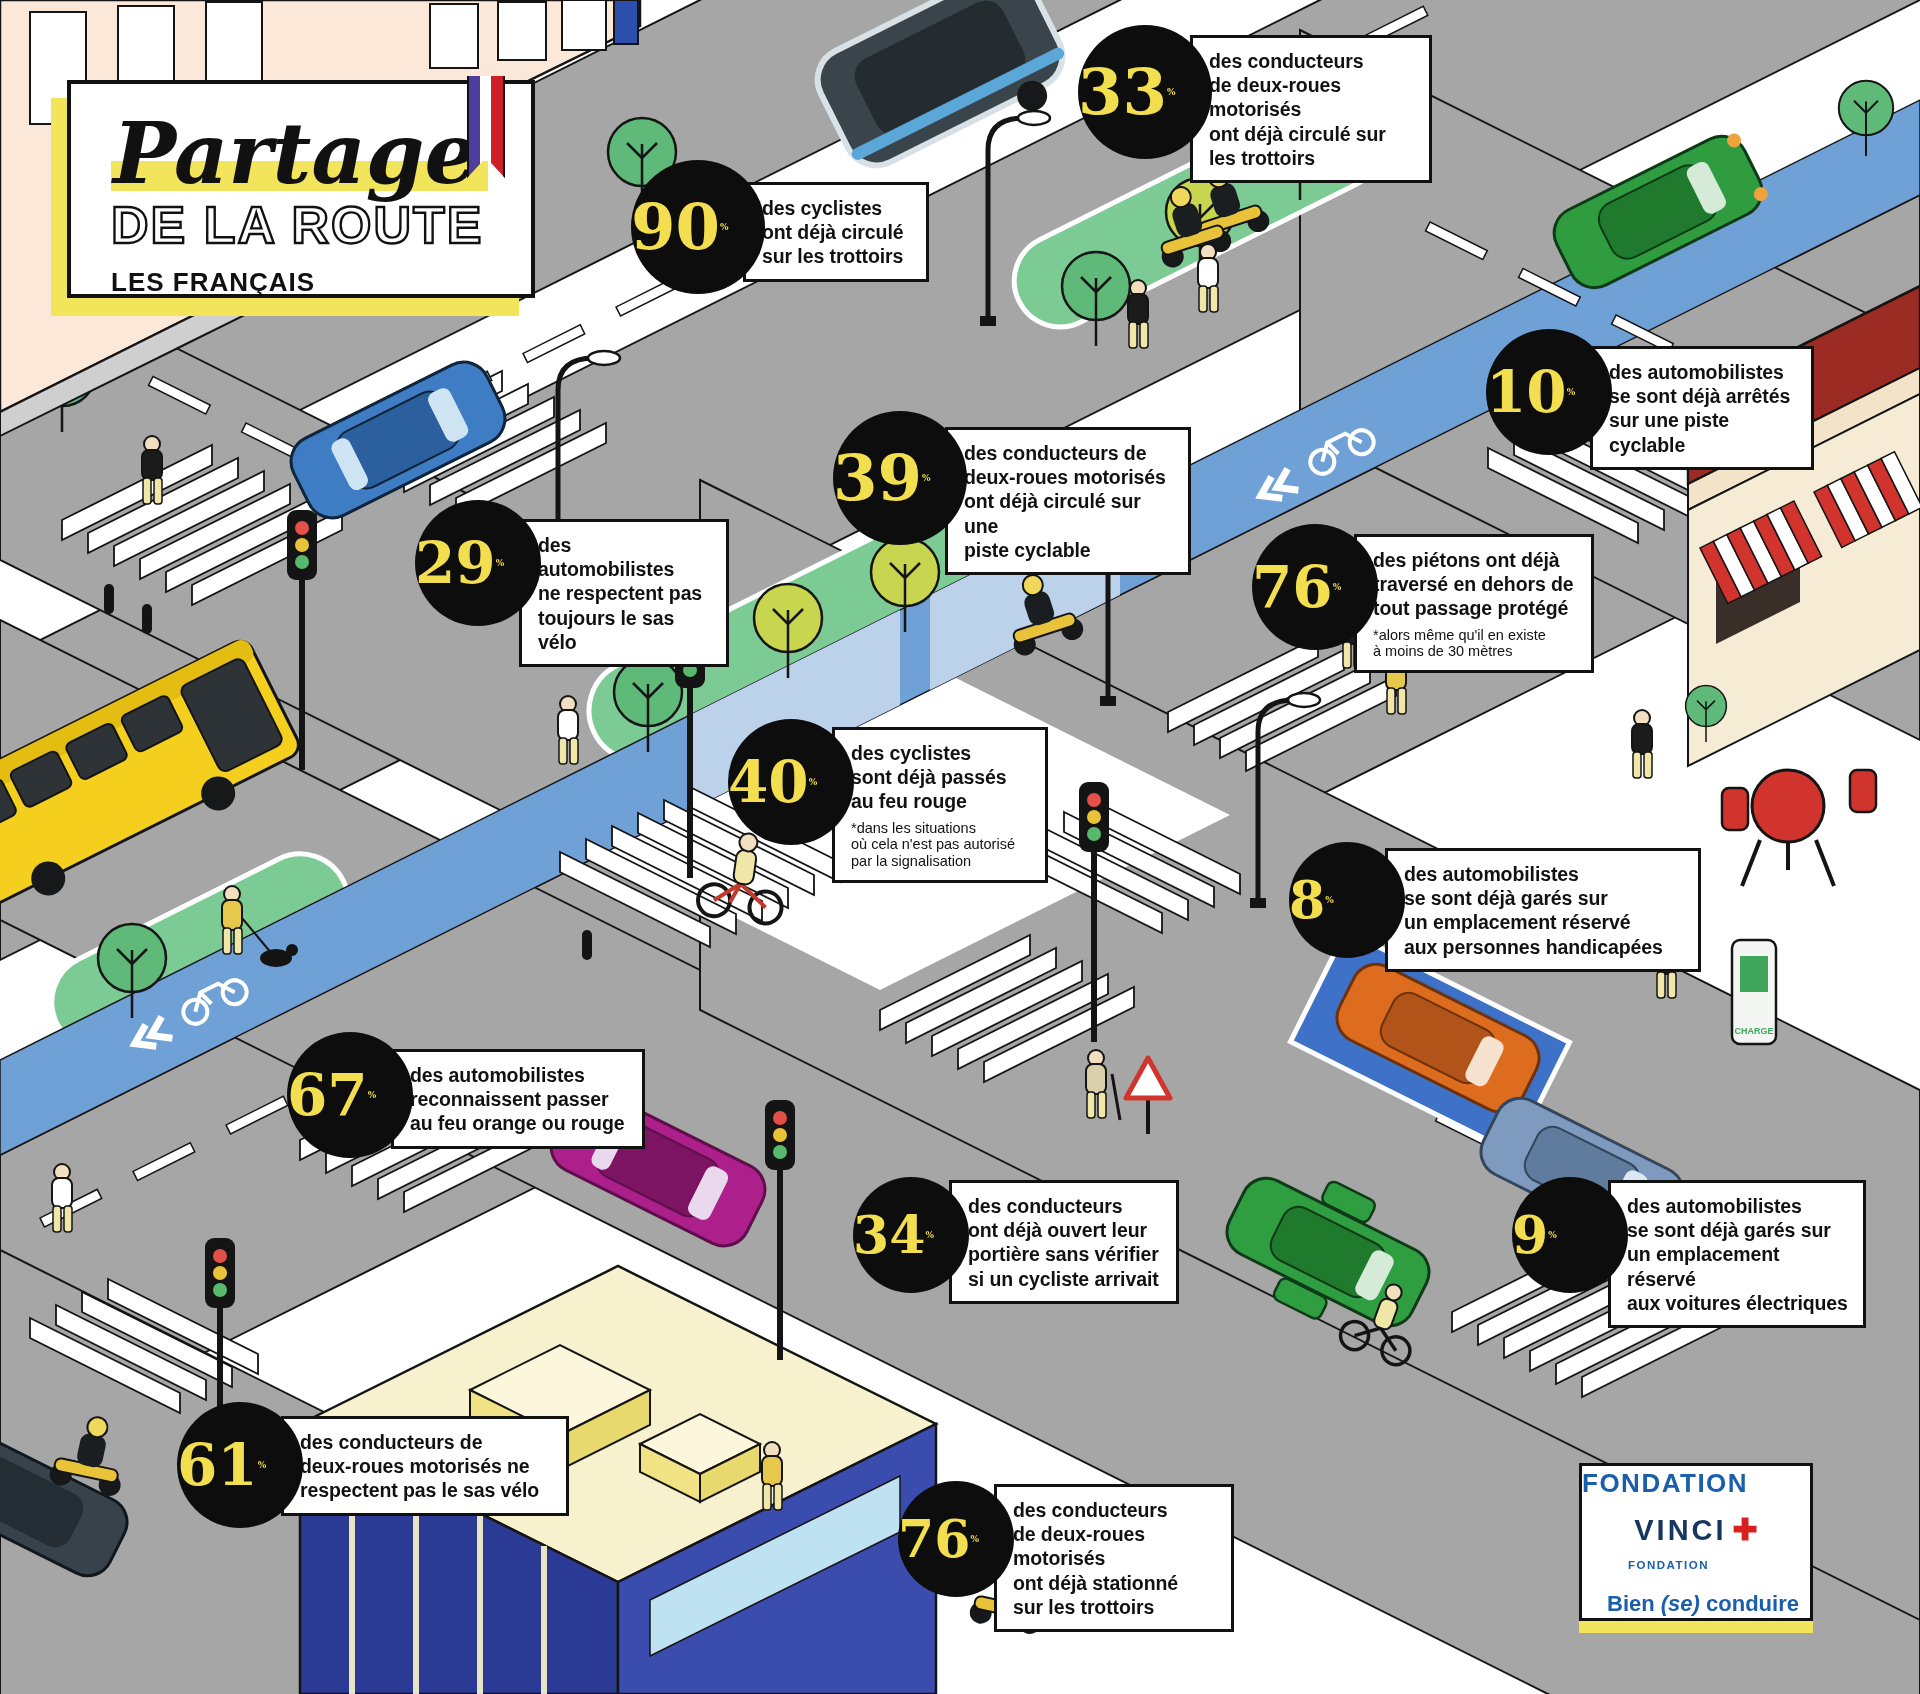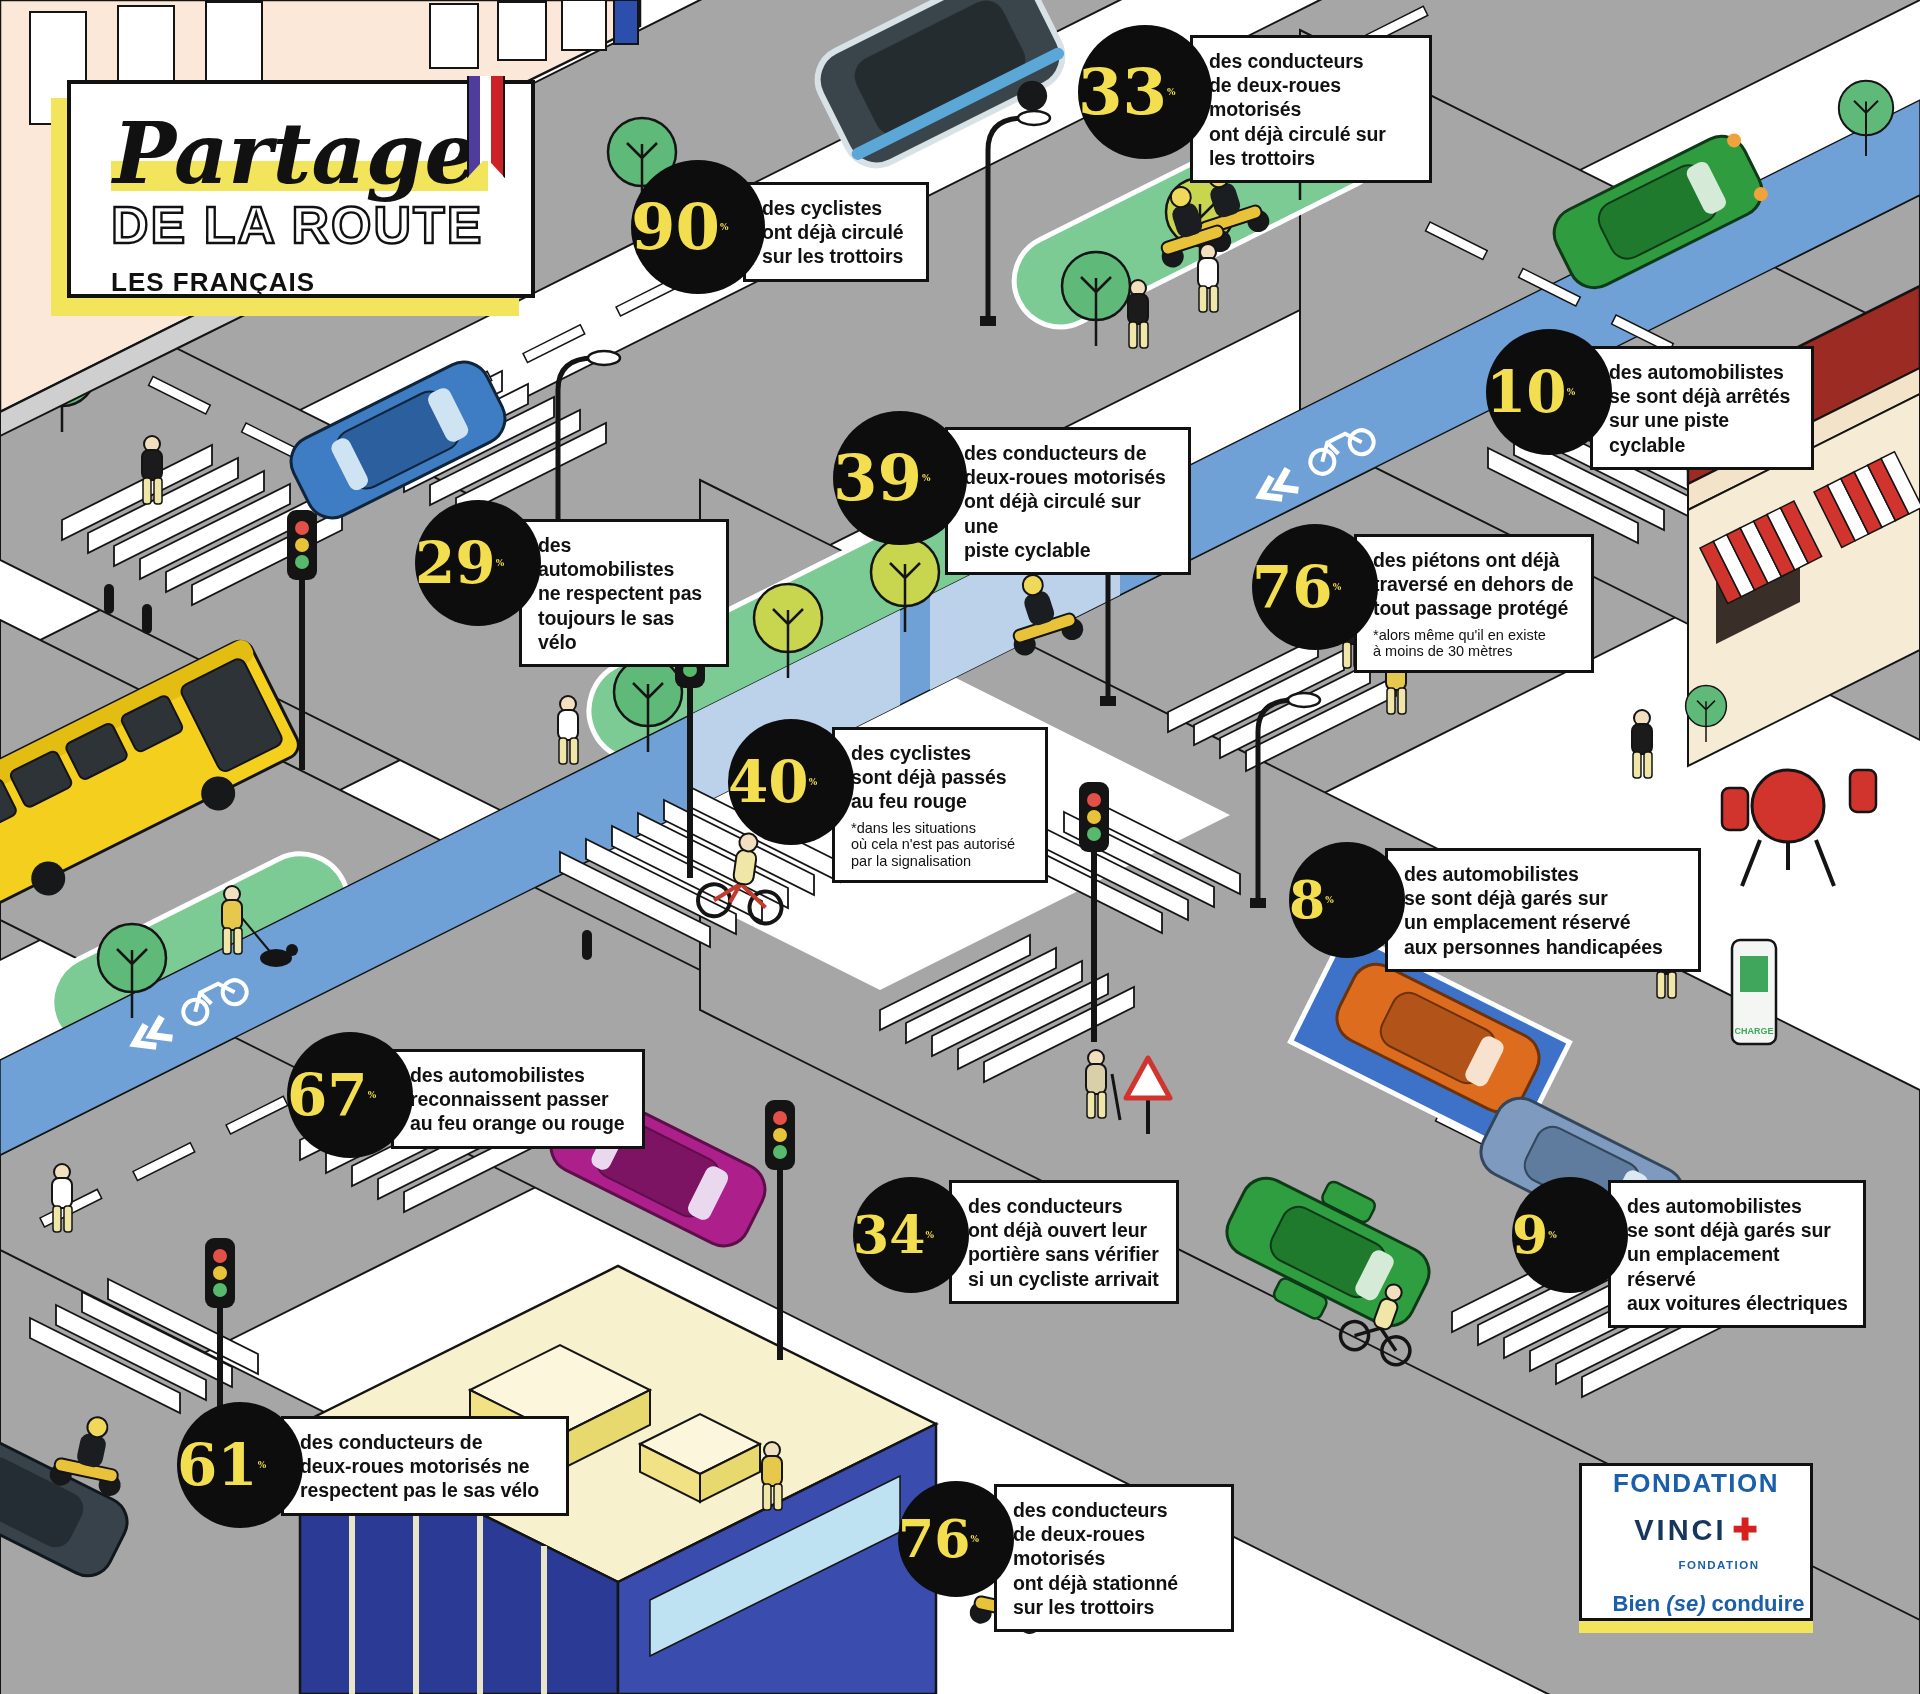--- a/index.html
+++ b/index.html
@@ -30,21 +30,21 @@
   .small .bubble{width:116px;height:116px;}
   .pct{font-family:"DejaVu Serif",serif;font-weight:bold;color:#F2DE4E;line-height:1;}
   .big  .pct{font-size:64px;} .med .pct{font-size:58px;} .small .pct{font-size:52px;}
   .pctsign{font-family:"DejaVu Serif",serif;font-weight:bold;color:#F2DE4E;font-size:.56em;vertical-align:.45em;}
   .stat-box{position:absolute;background:#fff;border:3px solid #111;padding:11px 14px 10px 16px;z-index:2;box-sizing:border-box;}
   .stat-text{margin:0;font-size:19.5px;font-weight:bold;line-height:1.24;white-space:pre-line;letter-spacing:-.1px;}
   .footnote{margin:6px 0 0 0;font-size:14.5px;font-weight:normal;line-height:1.15;white-space:pre-line;}
 
   
   .logo-card{position:absolute;left:1579px;top:1463px;width:228px;height:152px;background:#fff;
-             border:3px solid #111;box-shadow:0 12px 0 #F2E45B;z-index:10;text-align:center;
+             border:3px solid #111;box-shadow:0 12px 0 #F2E45B;z-index:10;
              display:flex;flex-direction:column;justify-content:center;gap:16px;}
   .logo-fondation{color:#1B5FAA;font-weight:bold;font-size:26px;letter-spacing:1.5px;}
   .logo-vinci-row{display:flex;align-items:flex-end;justify-content:center;gap:6px;}
   .logo-vinci{color:#16365F;font-weight:bold;font-size:29px;letter-spacing:3px;line-height:1;}
   .logo-plus{color:#D6211F;font-size:30px;line-height:1;font-weight:bold;}
   .logo-autoroutes{color:#1B5FAA;font-weight:bold;font-size:11.5px;letter-spacing:1.5px;margin-top:-2px;margin-left:46px;}
   .logo-tag{color:#1B5FAA;font-weight:bold;font-size:22px;margin-top:4px;padding-left:25px;}
   .logo-tag em{font-style:italic;}
 </style>
 </head>

